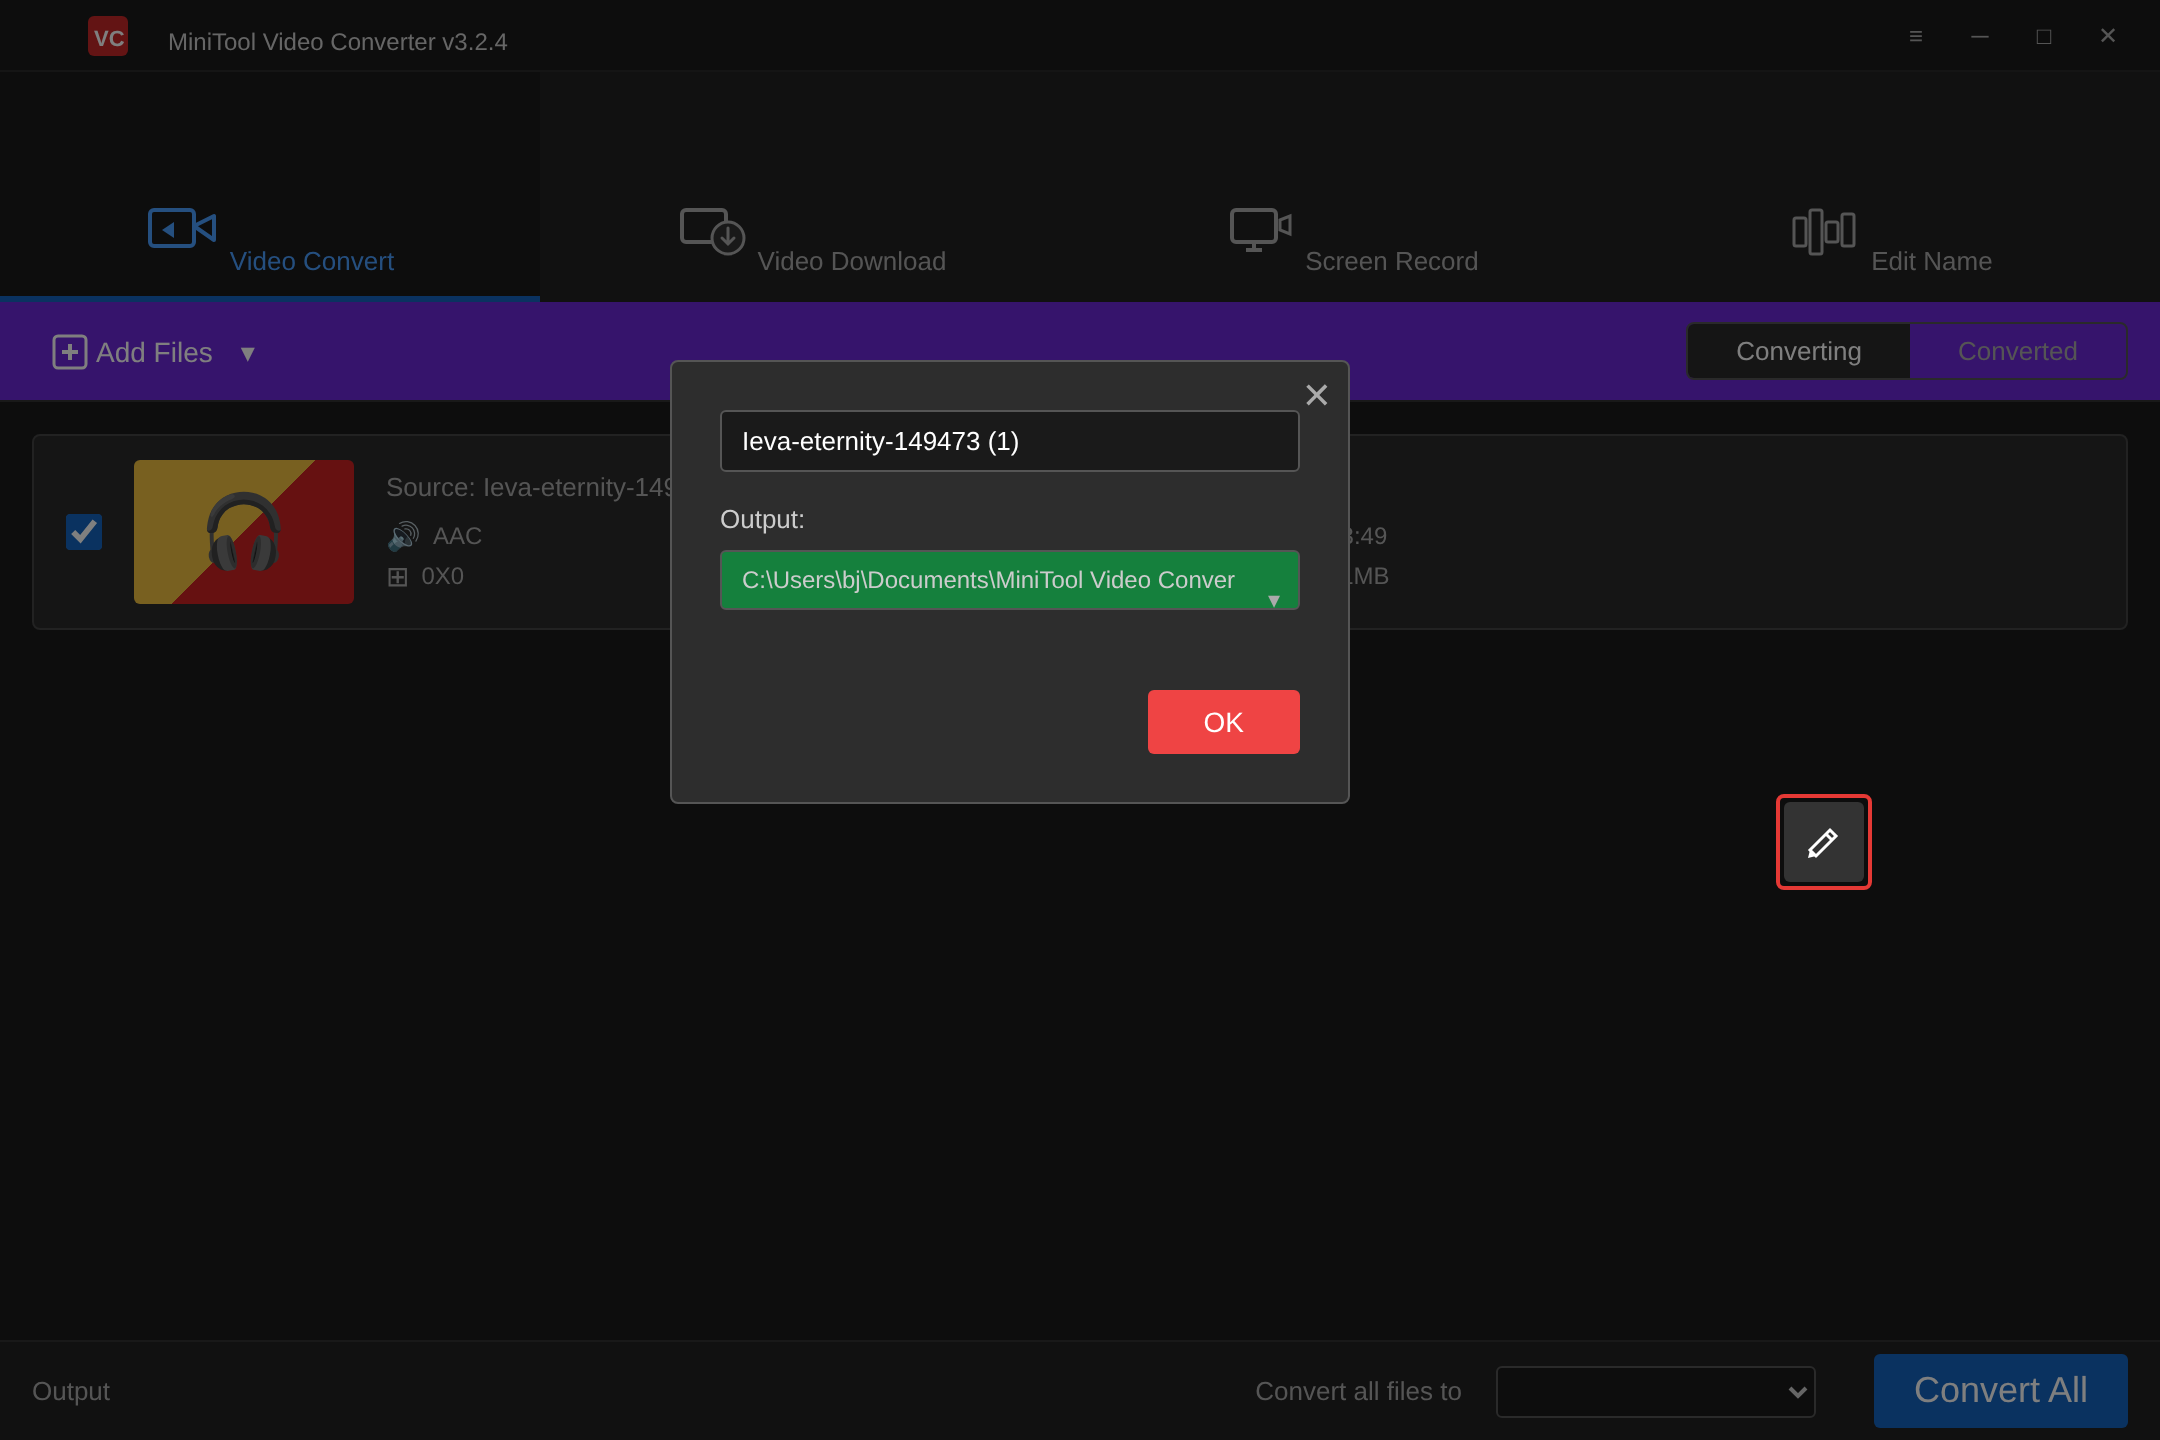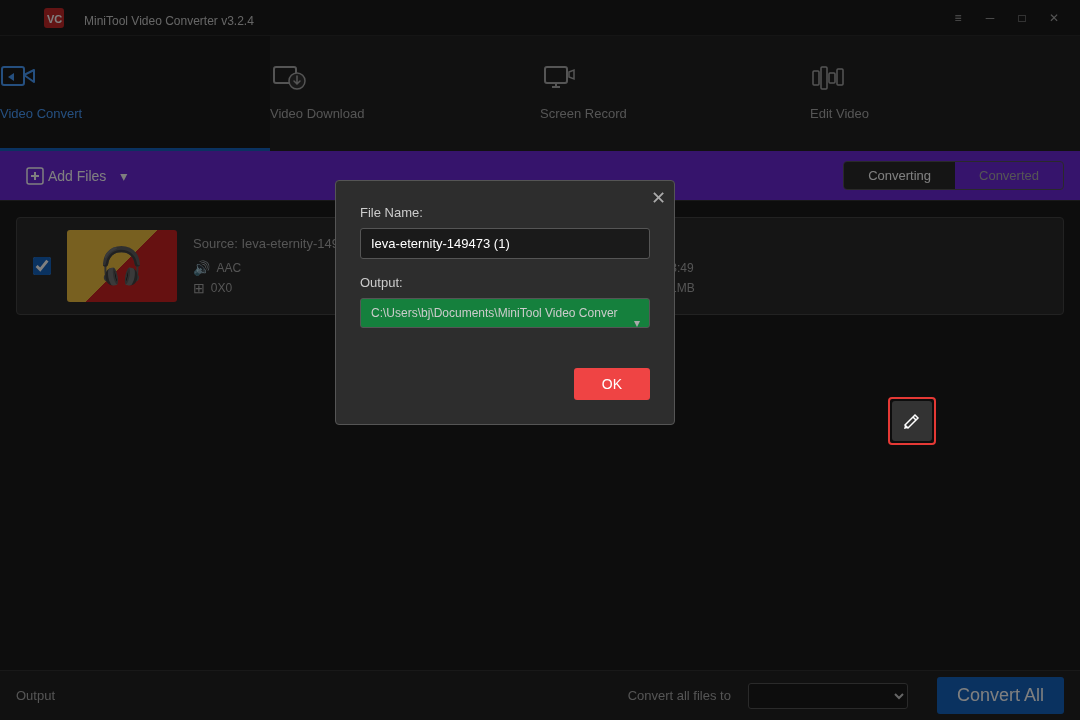--- a/index.html
+++ b/index.html
@@ -60,22 +60,22 @@
     #nav-bar {
       width: 100%;
       height: 115px;
       background: #222;
       display: flex;
       align-items: stretch;
     }
     .nav-tab {
       flex: 1;
       display: flex;
-      flex-direction: column;
-      align-items: flex-start;
+      flex-direction: row;
+      align-items: flex-end;
       justify-content: center;
       gap: 6px;
       cursor: pointer;
       border-bottom: 3px solid transparent;
       color: #aaa;
       font-size: 13px;
       padding: 10px 0;
     }
     .nav-tab.active {
       background: #1a1a1a;
@@ -431,21 +431,21 @@
   </div>
   <div class="nav-tab">
     <span class="nav-tab-icon">
       <svg width="36" height="30" viewBox="0 0 36 30">
         <rect x="3" y="8" width="6" height="14" rx="1" stroke="#aaa" stroke-width="1.5" fill="none"></rect>
         <rect x="11" y="4" width="6" height="22" rx="1" stroke="#aaa" stroke-width="1.5" fill="none"></rect>
         <rect x="19" y="10" width="6" height="10" rx="1" stroke="#aaa" stroke-width="1.5" fill="none"></rect>
         <rect x="27" y="6" width="6" height="16" rx="1" stroke="#aaa" stroke-width="1.5" fill="none"></rect>
       </svg>
     </span>
-    <span>Edit Video</span>
+    <span>Edit Name</span>
   </div>
 </div>
 
 <div id="toolbar">
   <button id="add-files-btn">
     <svg width="18" height="18" viewBox="0 0 18 18">
       <rect x="1" y="1" width="16" height="16" rx="2" stroke="#fff" stroke-width="1.5" fill="none"></rect>
       <line x1="9" y1="5" x2="9" y2="13" stroke="#fff" stroke-width="2"></line>
       <line x1="5" y1="9" x2="13" y2="9" stroke="#fff" stroke-width="2"></line>
     </svg>
@@ -500,21 +500,20 @@
       </svg>
     </div>
   </div>
 </div>
 
 <div id="modal-overlay"></div>
 
 <div id="modal">
   <button id="modal-close-btn">✕</button>
 
-  <div id="modal-field-label">File Name:</div>
   <input type="text" id="modal-filename-input" value="Ieva-eternity-149473 (1)" style="">
 
   <div id="modal-output-label">Output:</div>
   <div id="modal-output-wrapper">
     <select id="modal-output-select">
       <option>C:\Users\bj\Documents\MiniTool Video Conver</option>
     </select>
     <span id="modal-output-arrow">▾</span>
   </div>
 

